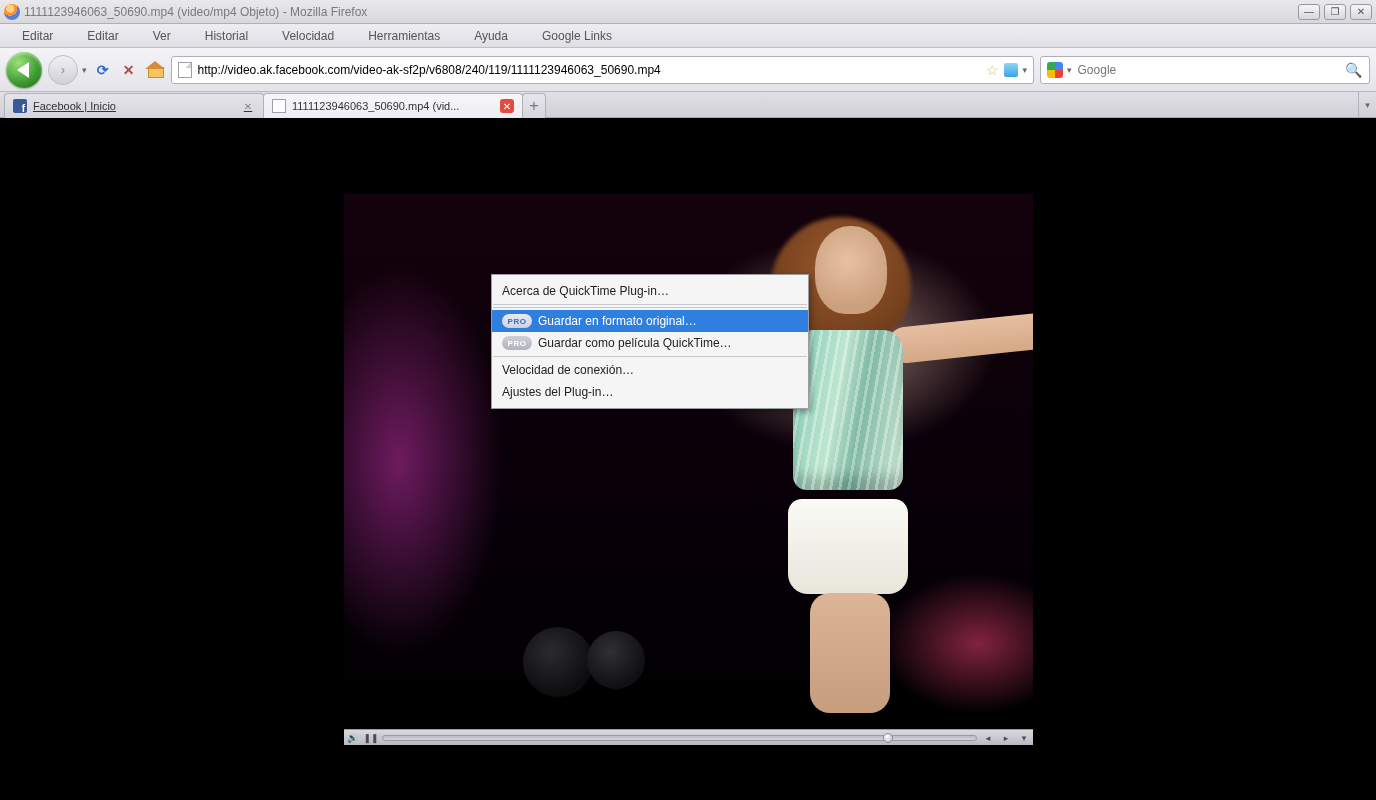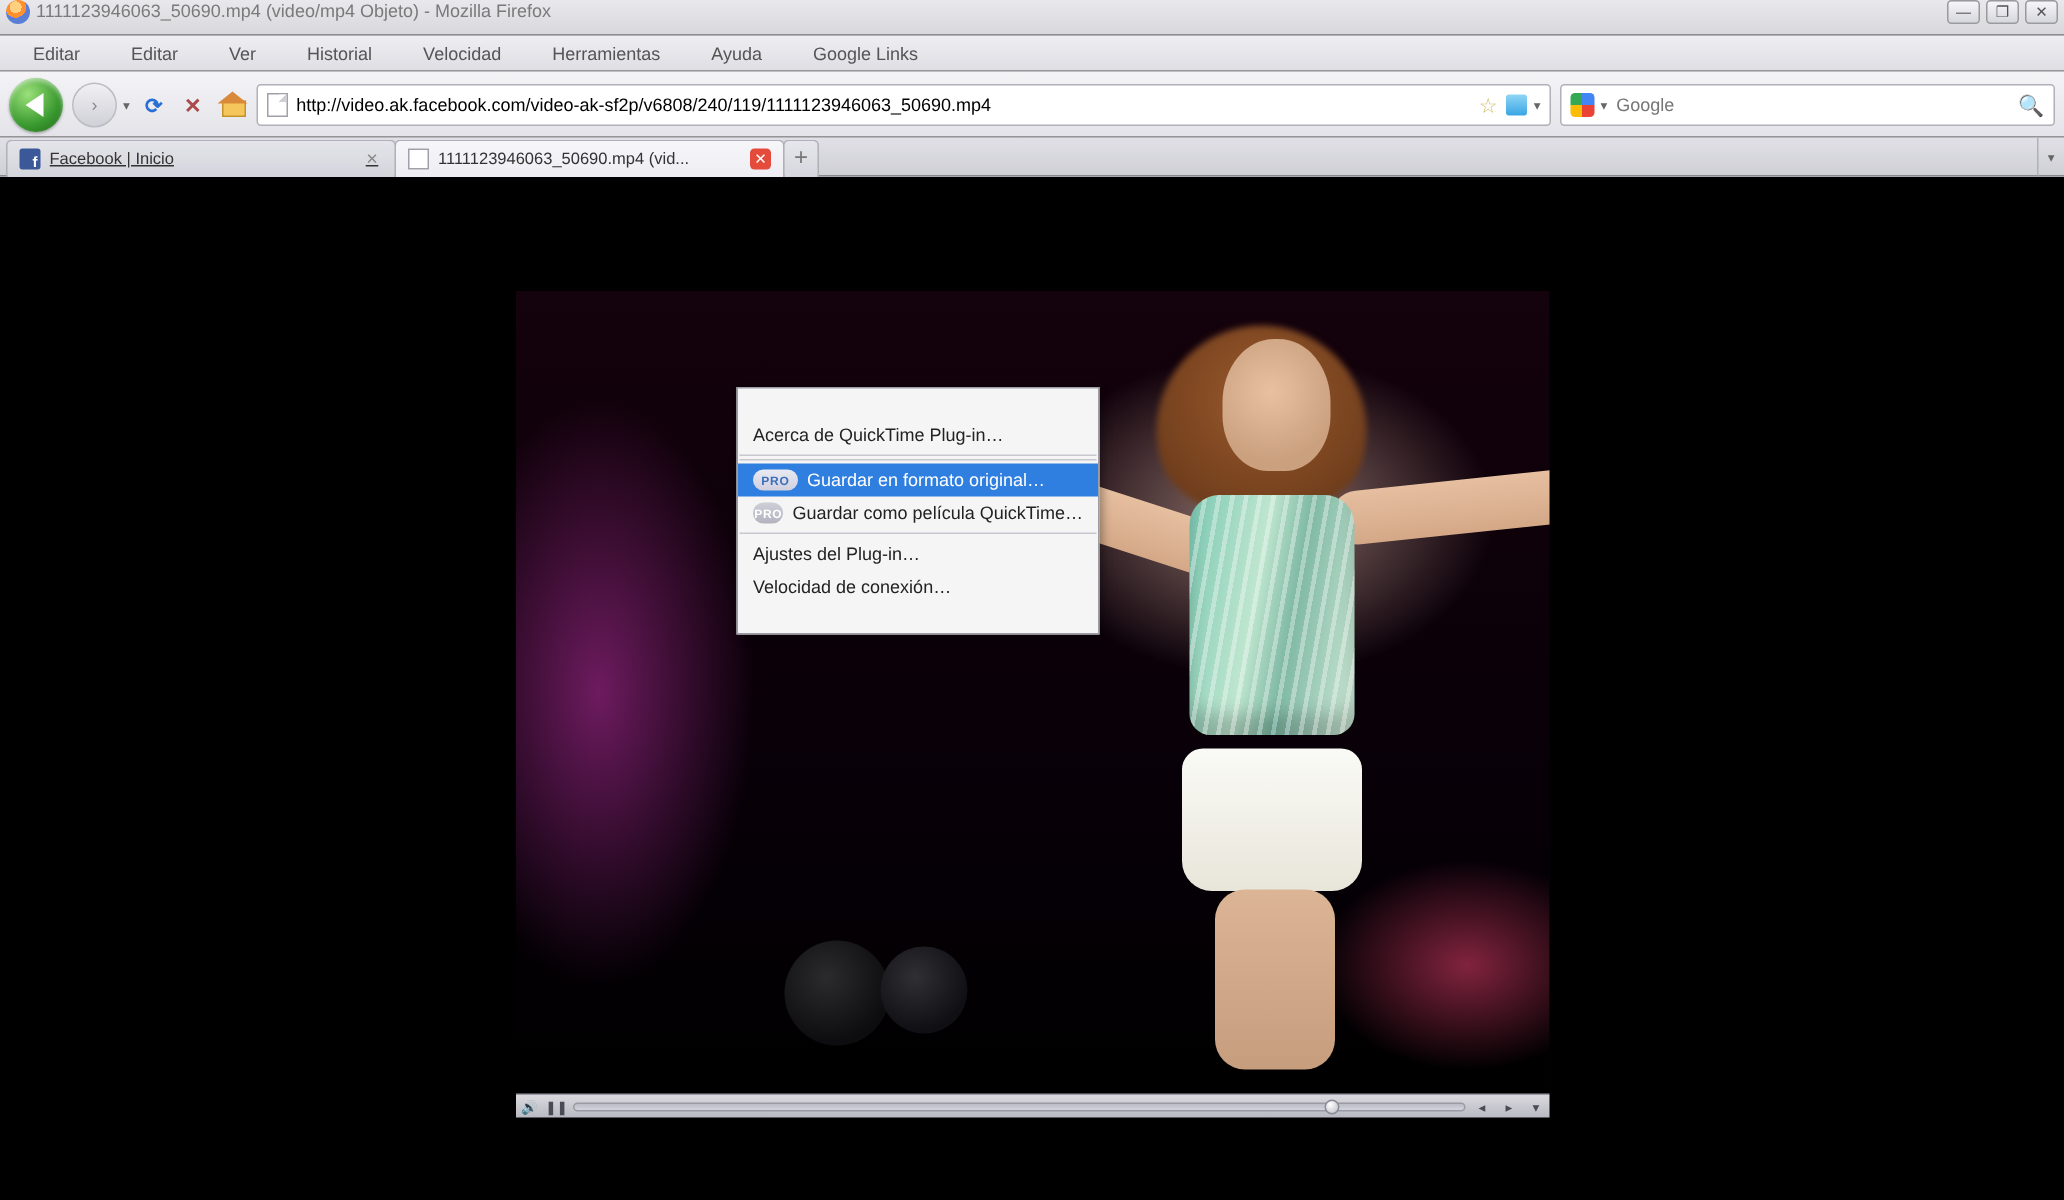--- a/index.html
+++ b/index.html
@@ -1,19 +1,19 @@
 <!DOCTYPE html>
 <html><head>
 <meta charset="utf-8">
 <style>
 * { margin:0; padding:0; box-sizing:border-box; font-family:"Segoe UI",Tahoma,sans-serif; }
 body { width:1376px; height:800px; overflow:hidden; background:#000; }
 
 
-.titlebar { height:24px; background:linear-gradient(#e9e9ec,#d8d8dc); display:flex; padding:0 4px; border-bottom:1px solid #b0b0b4; font-size:12px; color:#7a7a7a; }
+.titlebar { height:24px; background:linear-gradient(#e9e9ec,#d8d8dc); display:flex; align-items:center; padding:0 4px; border-bottom:1px solid #b0b0b4; font-size:12px; color:#7a7a7a; }
 .titlebar .ff-icon { width:16px; height:16px; margin-right:4px; border-radius:50%; background:radial-gradient(circle at 40% 30%,#ffd080 0 4px,#ff9030 4px 7px,#5a7dd6 7px); }
 .titlebar .spacer { flex:1; }
 .win-btns { display:flex; gap:4px; }
 .win-btn { width:22px; height:16px; border:1px solid #9a9a9e; background:linear-gradient(#f6f6fa,#d6d6de); border-radius:3px; display:flex; align-items:center; justify-content:center; font-size:10px; color:#555; }
 
 
 .menubar { height:24px; background:linear-gradient(#eeeef2,#dedee4); display:flex; align-items:center; padding:0 6px; gap:2px; border-bottom:1px solid #c0c0c4; font-size:12px; color:#555; }
 .menubar span { padding:2px 8px; }
 
 
@@ -78,21 +78,21 @@
 .drums::before{content:"";position:absolute;left:0;bottom:0;width:70px;height:70px;border-radius:50%;background:radial-gradient(circle at 40% 35%,#2b2b2d,#0d0d0f 70%);}
 .drums::after{content:"";position:absolute;left:64px;bottom:8px;width:58px;height:58px;border-radius:50%;background:radial-gradient(circle at 40% 35%,#303034,#101014 70%);}
 
 
 .qt-bar{position:absolute;left:344px;top:611px;width:689px;height:16px;background:linear-gradient(#d9d9de,#b9b9c2);border-top:1px solid #9a9aa4;display:flex;align-items:center;padding:0 2px;gap:4px;}
 .qt-btn{width:14px;height:12px;display:flex;align-items:center;justify-content:center;color:#4b4b55;font-size:9px;}
 .qt-track{flex:1;height:6px;background:linear-gradient(#bcbcc6,#d4d4de);border:1px solid #9a9aa4;border-radius:3px;position:relative;}
 .qt-thumb{position:absolute;right:14%;top:-3px;width:10px;height:10px;border-radius:50%;background:radial-gradient(circle at 35% 30%,#fff,#b9b9c4);border:1px solid #8a8a96;}
 
 
-.ctx{position:absolute;left:491px;top:140px;width:242px;background:#f5f5f5;border:1px solid #9c9ca4;box-shadow:2px 3px 6px rgba(0,0,0,.35);padding:20px 0;font-size:12px;color:#222;}
+.ctx{position:absolute;left:491px;top:156px;width:318px;background:#f5f5f5;border:1px solid #9c9ca4;box-shadow:2px 3px 6px rgba(0,0,0,.35);padding:5px 0;font-size:12px;color:#222;}
 .ctx .item{height:22px;display:flex;align-items:center;padding:0 10px;gap:6px;white-space:nowrap;}
 .ctx .item.disabled{color:#9a9a9a;}
 .ctx .item.hl{background:#2f7fe0;color:#fff;}
 .ctx .sep{height:1px;background:#c7c7cf;margin:2px 1px;}
 .pro-badge{display:inline-flex;align-items:center;justify-content:center;width:30px;height:14px;border-radius:7px;background:linear-gradient(#cfcfd8,#b3b3c0);color:#fff;font-size:8px;font-weight:bold;letter-spacing:.5px;}
 .item.hl .pro-badge{background:linear-gradient(#eaeaf2,#cfcfe0);color:#3a6fb8;}
 </style>
 </head>
 <body>
 
@@ -202,19 +202,19 @@
     <div class="item hl">
       <span class="pro-badge">PRO</span>
       <span>Guardar en formato original…</span>
     </div>
     <div class="item">
       <span class="pro-badge">PRO</span>
       <span>Guardar como película QuickTime…</span>
     </div>
     <div class="sep"></div>
     <div class="item">
+        <span>Velocidad de conexión…</span>
+      </div>
+    <div class="item">
         <span>Ajustes del Plug-in…</span>
       </div>
-    <div class="item">
-        <span>Velocidad de conexión…</span>
-      </div>
   </div>
 </div>
 
 </body></html>

